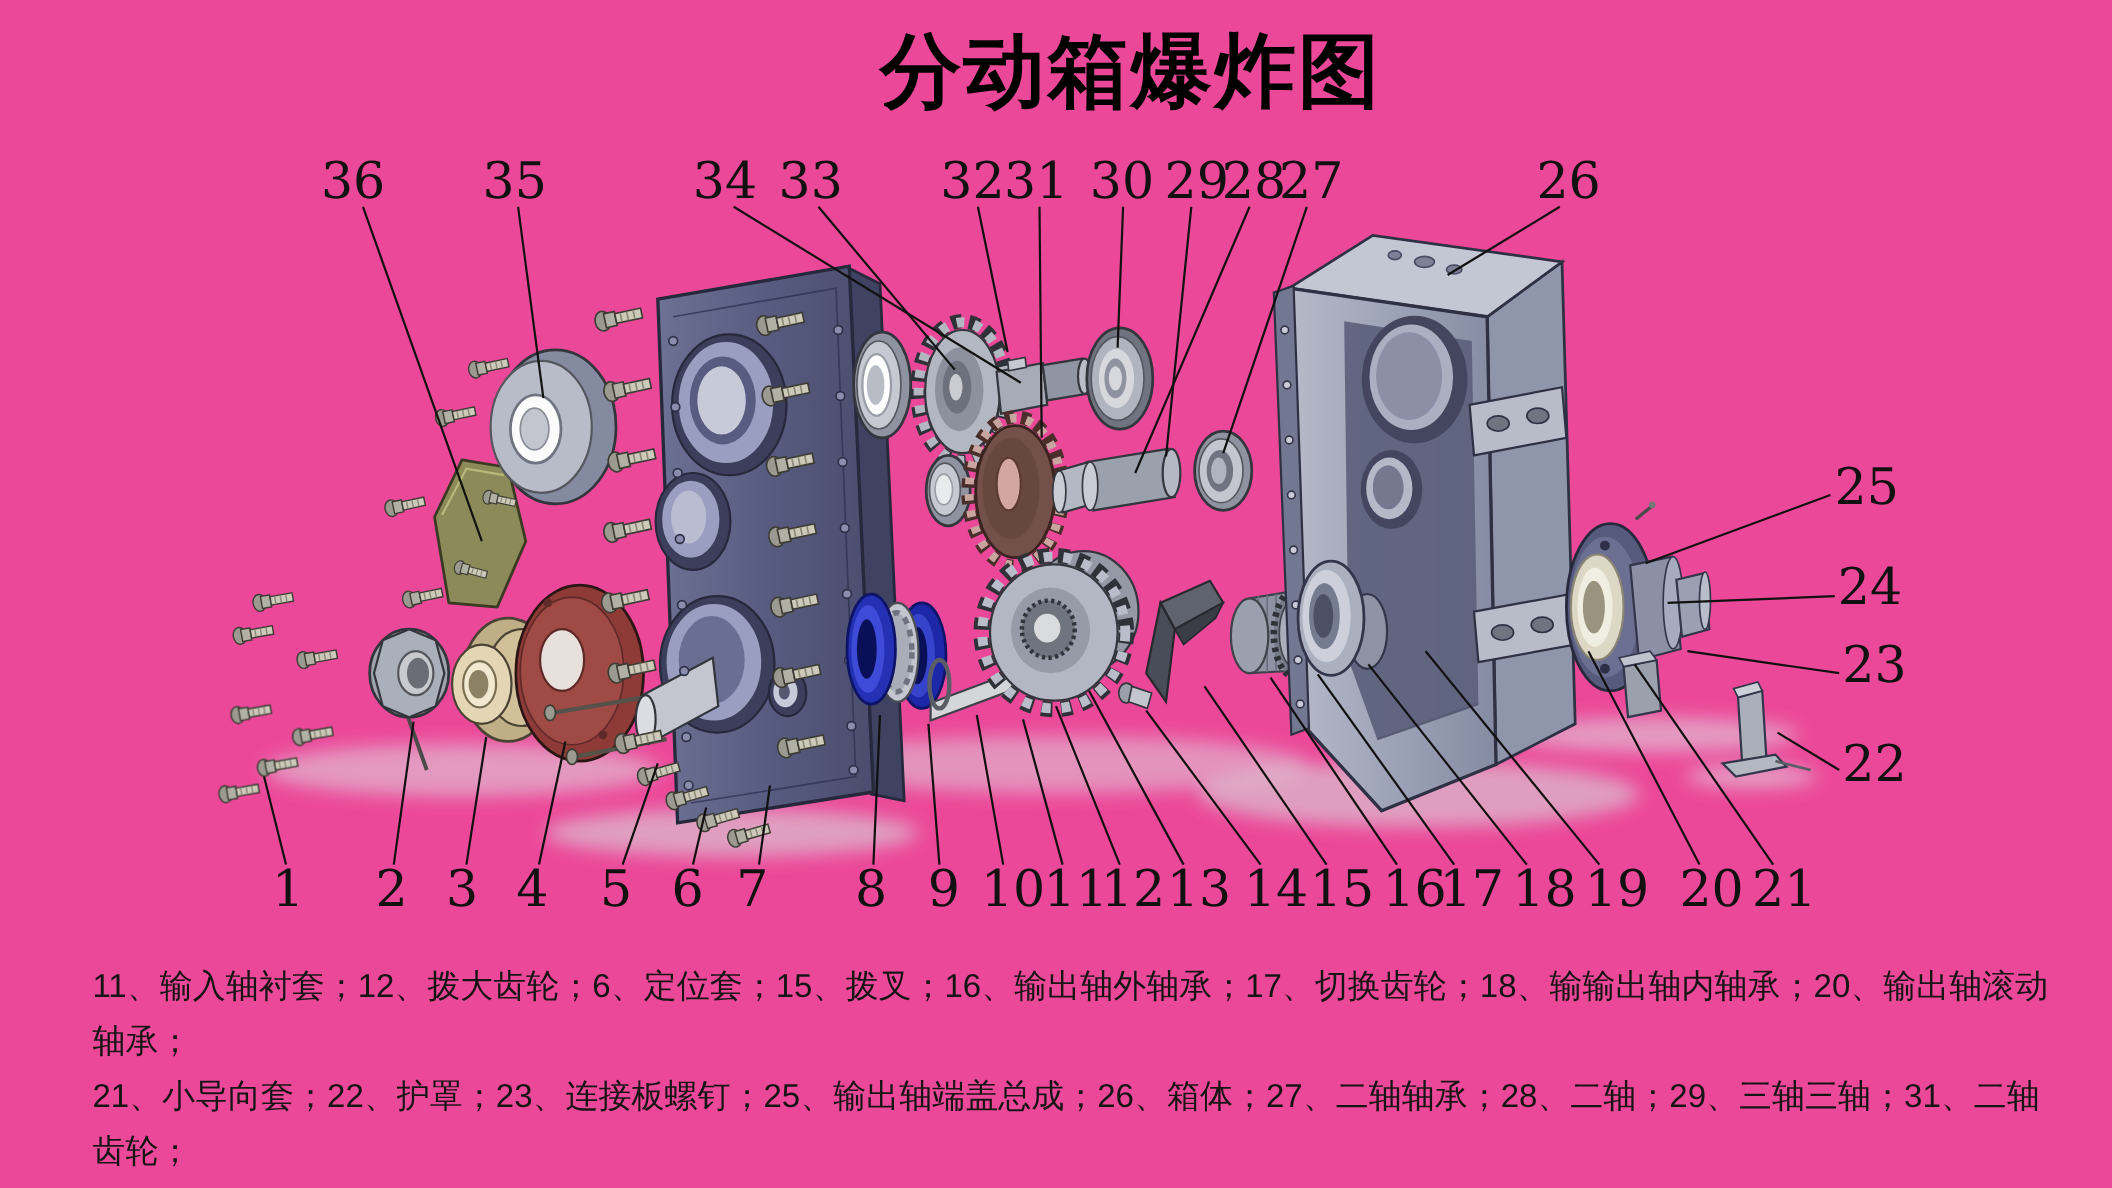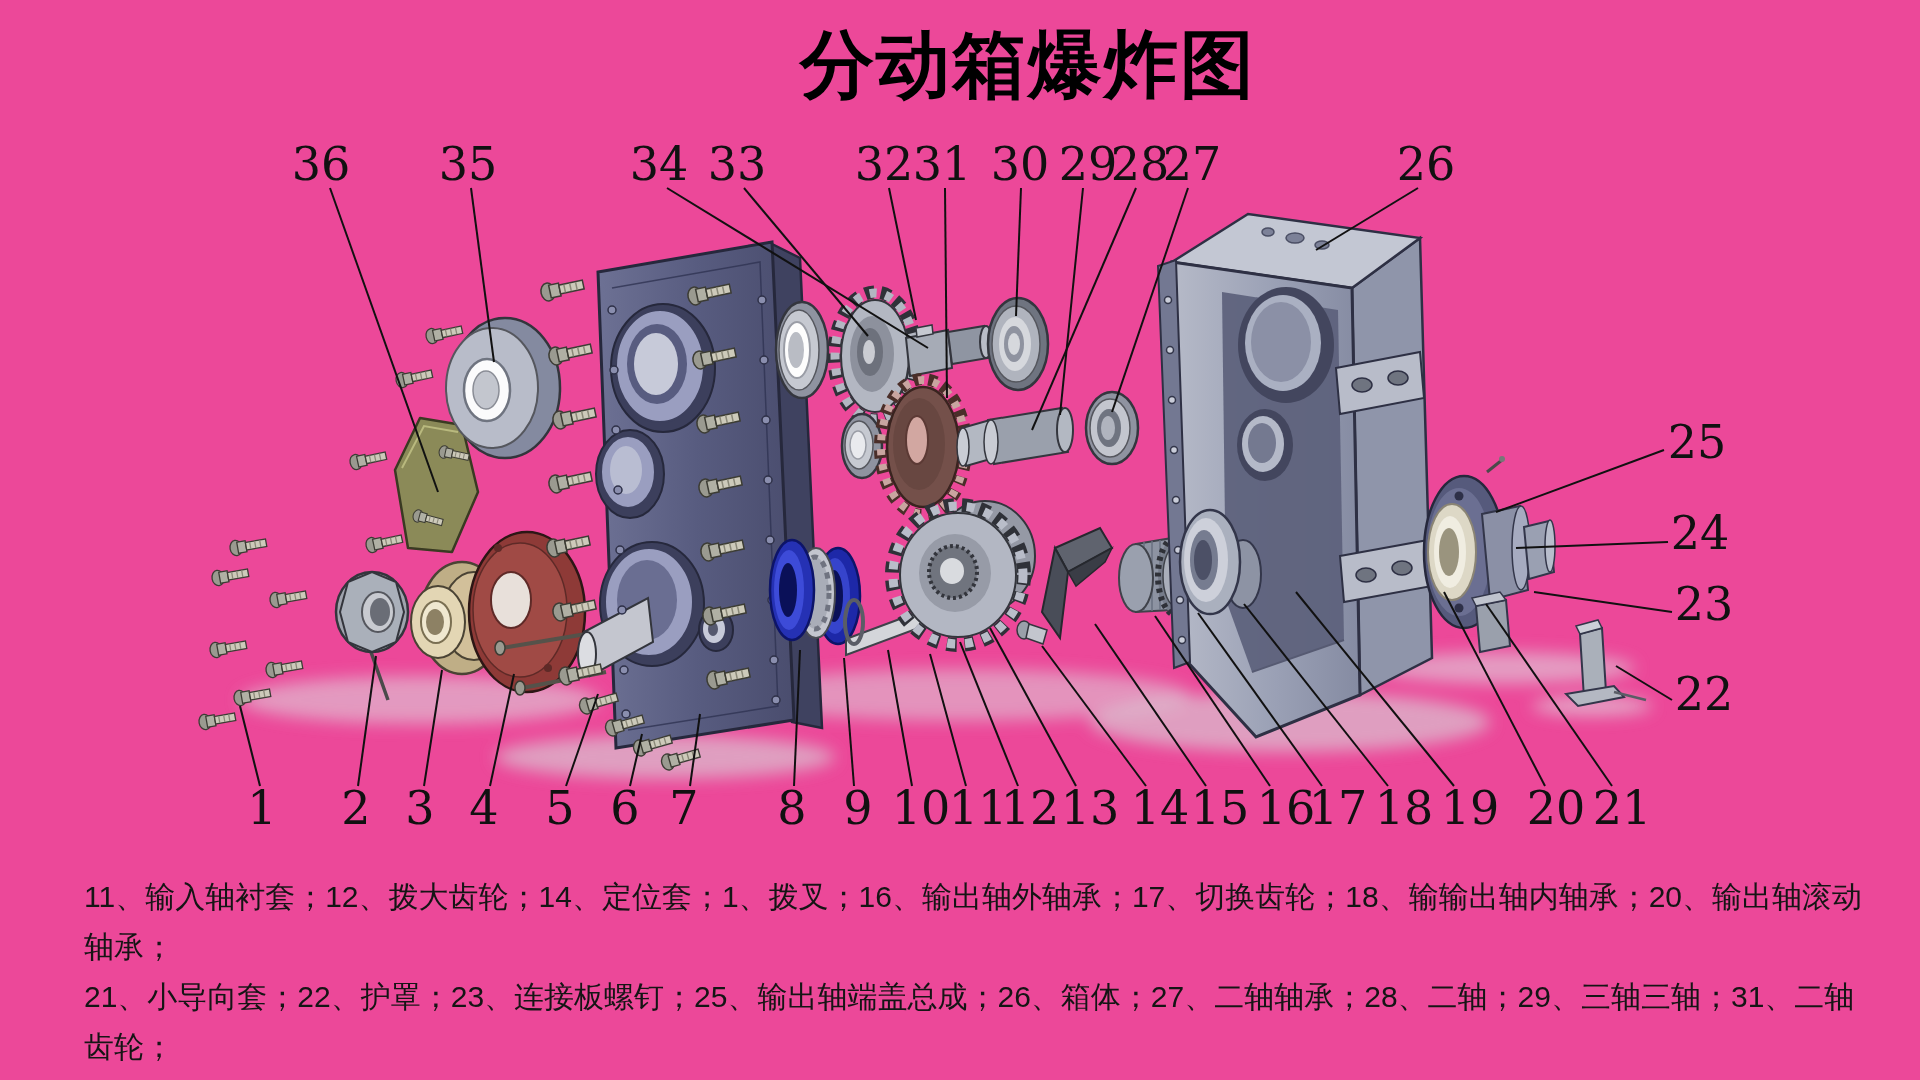--- a/index.html
+++ b/index.html
@@ -437,18 +437,18 @@
         <line x1="1454" y1="786" x2="1296" y2="592" class="leader"></line>
         <text x="1470" y="824" text-anchor="middle" class="pn">19</text>
         <line x1="1545" y1="786" x2="1444" y2="592" class="leader"></line>
         <text x="1556" y="824" text-anchor="middle" class="pn">20</text>
         <line x1="1612" y1="786" x2="1486" y2="604" class="leader"></line>
         <text x="1622" y="824" text-anchor="middle" class="pn">21</text>
       </g>
   </svg>
 
   <div id="legend">
-    <div>11、输入轴衬套；12、拨大齿轮；14、定位套；1、拨叉；16、输出轴外轴承；17、切换齿轮；18、输输出轴内轴承；20、输出轴滚动轴承；</div>
+    <div>11、输入轴衬套；12、拨大齿轮；6、定位套；15、拨叉；16、输出轴外轴承；17、切换齿轮；18、输输出轴内轴承；20、输出轴滚动轴承；</div>
     <div>21、小导向套；22、护罩；23、连接板螺钉；25、输出轴端盖总成；26、箱体；27、二轴轴承；28、二轴；29、三轴三轴；31、二轴齿轮；</div>
 
   </div>
 
 </div>
 
 </body></html>

